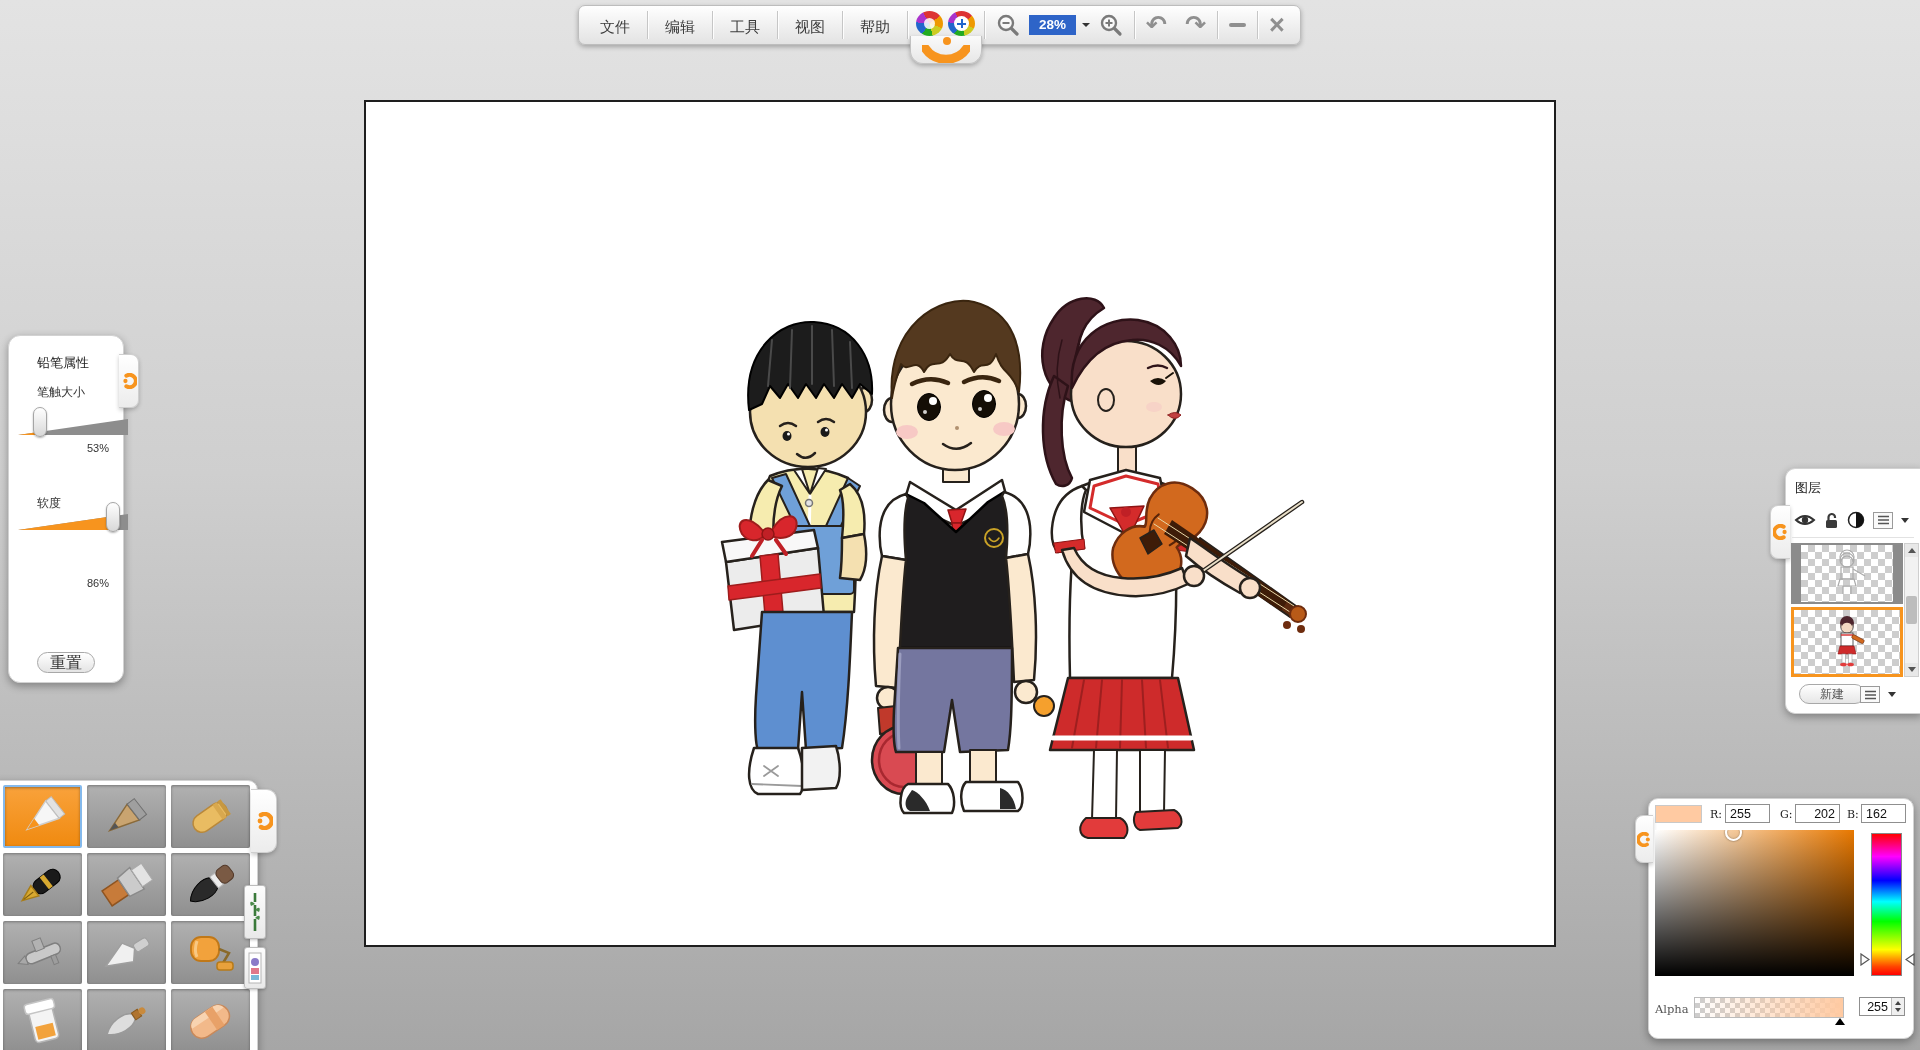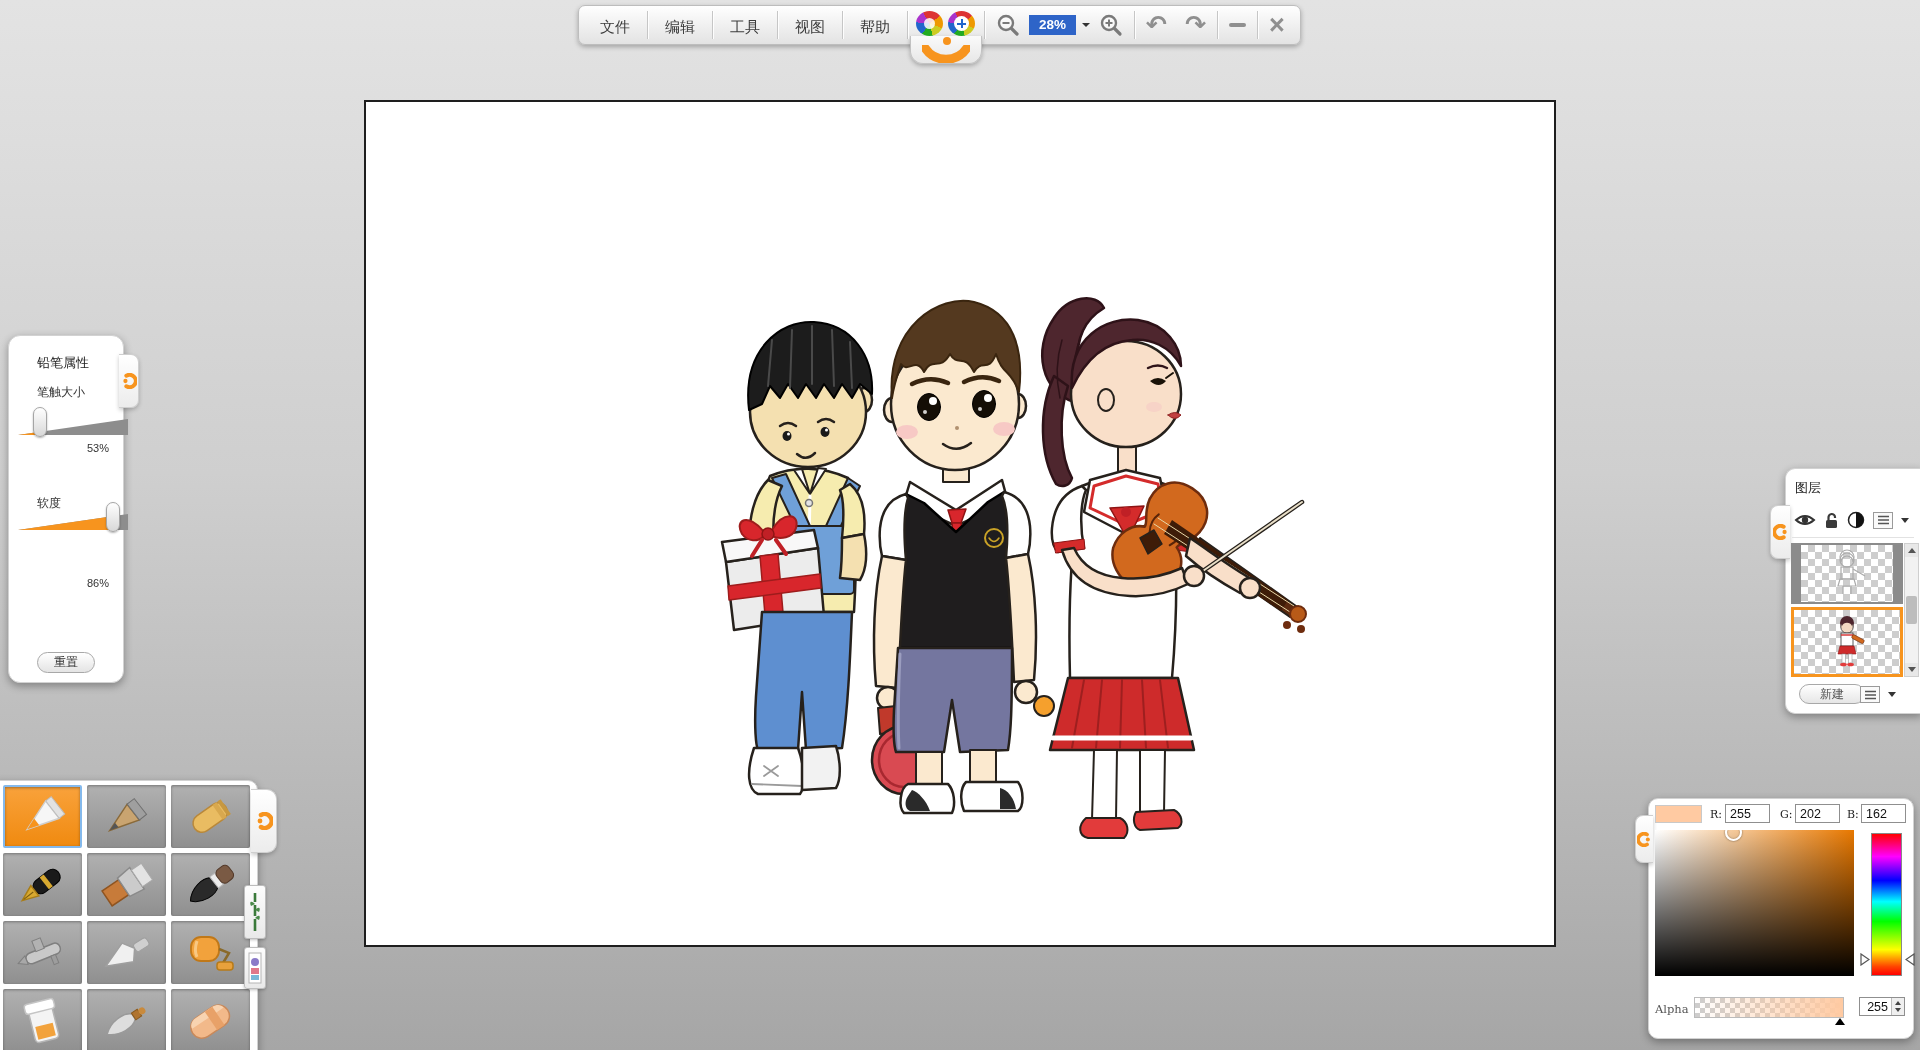--- a/index.html
+++ b/index.html
@@ -52,21 +52,21 @@
   .pencil-panel { left:8px; top:335px; width:116px; height:348px; border-radius:12px; }
   .pencil-panel .title { position:absolute; left:28px; top:18px; font-size:13px; color:#222; }
   .pp-label { position:absolute; left:28px; font-size:12px; color:#333; }
   .slider { position:absolute; left:9px; width:110px; height:32px; }
   .slider svg { position:absolute; left:0; bottom:2px; }
   .s-handle { position:absolute; top:1px; width:14px; height:30px; border-radius:7px;
     background:linear-gradient(#ffffff,#d8d8d8); border:1px solid #a5a5a5; box-shadow:0 1px 2px rgba(0,0,0,.3); }
   .pp-value { position:absolute; right:14px; font-size:11px; color:#333; }
   .reset-btn { position:absolute; left:50%; transform:translateX(-50%); bottom:9px; width:58px; height:21px;
     border-radius:11px; background:linear-gradient(#fff,#e4e4e4); border:1px solid #a8a8a8;
-    font-size:12px; color:#333; text-align:center; line-height:19px; }
+    font-size:16px; color:#333; text-align:center; line-height:19px; }
 
   
   .palette { left:-6px; top:780px; width:264px; height:300px; border-radius:0 10px 10px 0; }
   .pal-grid { position:absolute; left:8px; top:4px; display:grid; grid-template-columns:repeat(3,79px);
     grid-auto-rows:63px; gap:5px; }
   .tool-cell { background:linear-gradient(#b1b1b1,#8f8f8f); border-radius:2px; position:relative;
     box-shadow:inset 0 1px 3px rgba(0,0,0,.35); display:flex; align-items:center; justify-content:center; }
   .tool-cell.selected { background:linear-gradient(#F9A23B,#F08A10); border:2px solid #84B9EC; }
   .rail-tab { left:256px; top:8px; width:26px; height:64px; border-radius:0 10px 10px 0; border-left:none; }
   .rail-btn { position:absolute; left:249px; width:22px; border:1px solid #bdbdbd; border-radius:3px;
@@ -589,21 +589,21 @@
   <div class="side-tab" style="left:-14px; top:16px; width:18px; height:48px; border-radius:8px 0 0 8px; border-right:none;">
     <svg width="15" height="15" viewBox="0 0 18 18">
       <path d="M12,3 A7,7 0 1 0 12,15" stroke="#F7941E" stroke-width="4.5" fill="none" stroke-linecap="round"></path>
       <circle cx="13" cy="9" r="2.4" fill="#F7941E"></circle>
     </svg>
   </div>
   <div class="swatch"></div>
   <span class="rgb-label" style="left:61px;">R:</span>
   <input class="rgb-input" style="left: 76px;" value="255">
   <span class="rgb-label" style="left:131px;">G:</span>
-  <input class="rgb-input" style="left: 146px;" value="202">
+  <input class="rgb-input" style="left: 146px; text-align: right;" value="202">
   <span class="rgb-label" style="left:198px;">B:</span>
   <input class="rgb-input" style="left: 212px;" value="162">
 
   <div class="sv-square">
     <div class="sv-cursor"></div>
   </div>
   <div class="hue-bar"></div>
   <svg class="hue-arrow" style="left:211px;" width="10" height="13" viewBox="0 0 10 13">
     <polygon points="1,1 9,6.5 1,12" fill="#fdfdfd" stroke="#555" stroke-width="1.2"></polygon>
     </svg>

